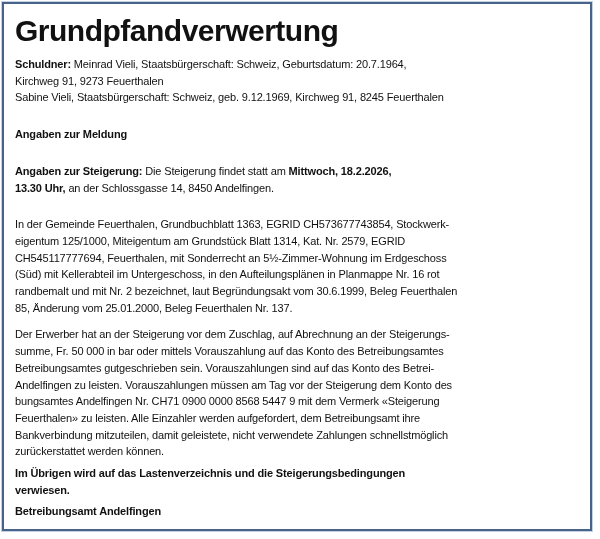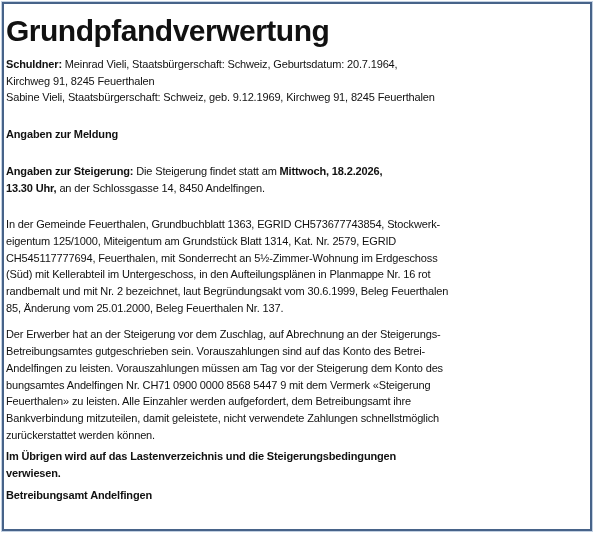--- a/index.html
+++ b/index.html
@@ -12,21 +12,21 @@
   }
   .frame {
     position: absolute;
     top: 2px; left: 2px;
     width: 590px;
     height: 529px;
     border: 2px solid #476389;
     box-shadow: 0 0 0 1px #c3d1e2;
     background: #ffffff;
     box-sizing: border-box;
-    padding: 10px 18px 12px 2px;
+    padding: 10px 18px 12px 11px;
     font-family: "Liberation Sans", sans-serif;
     color: #111111;
     overflow: hidden;
   }
   .title {
     font-size: 30px;
     font-weight: bold;
     line-height: 34px;
     letter-spacing: -0.5px;
     margin: 0 0 8px 0;
@@ -46,21 +46,21 @@
 </style>
 </head>
 <body>
 
 <div class="frame">
 
   <h1 class="title">Grundpfandverwertung</h1>
 
   <div class="para">
     <div class="line"><span class="b">Schuldner:</span><span> Meinrad Vieli, Staatsbürgerschaft: Schweiz, Geburtsdatum: 20.7.1964,</span></div>
-    <div class="line">Kirchweg 91, 8245 Feuerthalen</div>
+    <div class="line">Kirchweg 91, 9273 Feuerthalen</div>
     <div class="line">Sabine Vieli, Staatsbürgerschaft: Schweiz, geb. 9.12.1969, Kirchweg 91, 8245 Feuerthalen</div>
   </div>
 
   <div class="para mt-std">
     <div class="line b">Angaben zur Meldung</div>
   </div>
 
   <div class="para mt-std">
     <div class="line"><span class="b">Angaben zur Steigerung:</span><span> Die Steigerung findet statt am </span><span class="b">Mittwoch, 18.2.2026,</span></div>
     <div class="line"><span class="b">13.30 Uhr,</span><span> an der Schlossgasse 14, 8450 Andelfingen.</span></div>
@@ -70,20 +70,21 @@
     <div class="line">In der Gemeinde Feuerthalen, Grundbuchblatt 1363, EGRID CH573677743854, Stockwerk-</div>
     <div class="line">eigentum 125/1000, Miteigentum am Grundstück Blatt 1314, Kat. Nr. 2579, EGRID</div>
     <div class="line">CH545117777694, Feuerthalen, mit Sonderrecht an 5½-Zimmer-Wohnung im Erdgeschoss</div>
     <div class="line">(Süd) mit Kellerabteil im Untergeschoss, in den Aufteilungsplänen in Planmappe Nr. 16 rot</div>
     <div class="line">randbemalt und mit Nr. 2 bezeichnet, laut Begründungsakt vom 30.6.1999, Beleg Feuerthalen</div>
     <div class="line">85, Änderung vom 25.01.2000, Beleg Feuerthalen Nr. 137.</div>
   </div>
 
   <div class="para mt-med">
     <div class="line">Der Erwerber hat an der Steigerung vor dem Zuschlag, auf Abrechnung an der Steigerungs-</div>
+    <div class="line">summe, Fr. 50 000 in bar oder mittels Vorauszahlung auf das Konto des Betreibungsamtes</div>
     <div class="line">Betreibungsamtes gutgeschrieben sein. Vorauszahlungen sind auf das Konto des Betrei-</div>
     <div class="line">Andelfingen zu leisten. Vorauszahlungen müssen am Tag vor der Steigerung dem Konto des</div>
     <div class="line">bungsamtes Andelfingen Nr. CH71 0900 0000 8568 5447 9 mit dem Vermerk «Steigerung</div>
     <div class="line">Feuerthalen» zu leisten. Alle Einzahler werden aufgefordert, dem Betreibungsamt ihre</div>
     <div class="line">Bankverbindung mitzuteilen, damit geleistete, nicht verwendete Zahlungen schnellstmöglich</div>
     <div class="line">zurückerstattet werden können.</div>
   </div>
 
   <div class="para mt-sm">
     <div class="line b">Im Übrigen wird auf das Lastenverzeichnis und die Steigerungsbedingungen</div>

